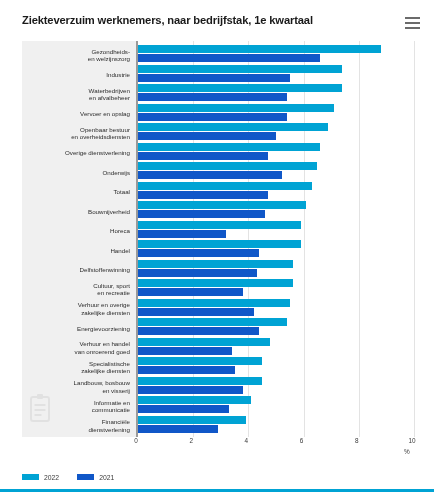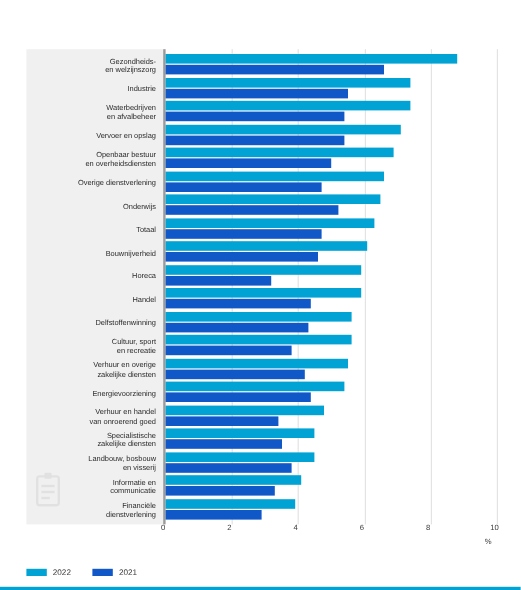--- a/index.html
+++ b/index.html
@@ -88,20 +88,28 @@
   .legend-label{font-size:6.8px;color:#3a3a3a;}
   .bottom-rule{
     position:absolute;left:0;right:0;bottom:0;height:3px;background:#00a3d4;
   }
 </style>
 </head>
 <body>
 
 <div class="frame">
 
+  <div class="header">
+    <div class="title">Ziekteverzuim werknemers, naar bedrijfstak, 1e kwartaal</div>
+    <div class="menu-btn">
+      <span></span>
+        <span></span>
+        <span></span>
+    </div>
+  </div>
 
   <div class="plot-wrap">
     <div class="label-band"></div>
     <svg class="watermark" viewBox="0 0 24 30">
       <rect x="3" y="4" width="18" height="24" rx="2" fill="none" stroke="#d6d6d6" stroke-width="2"></rect>
       <rect x="9" y="1" width="6" height="5" rx="1" fill="#d6d6d6"></rect>
       <rect x="6.5" y="11" width="11" height="2" fill="#d6d6d6"></rect>
       <rect x="6.5" y="16" width="11" height="2" fill="#d6d6d6"></rect>
       <rect x="6.5" y="21" width="7" height="2" fill="#d6d6d6"></rect>
     </svg>

